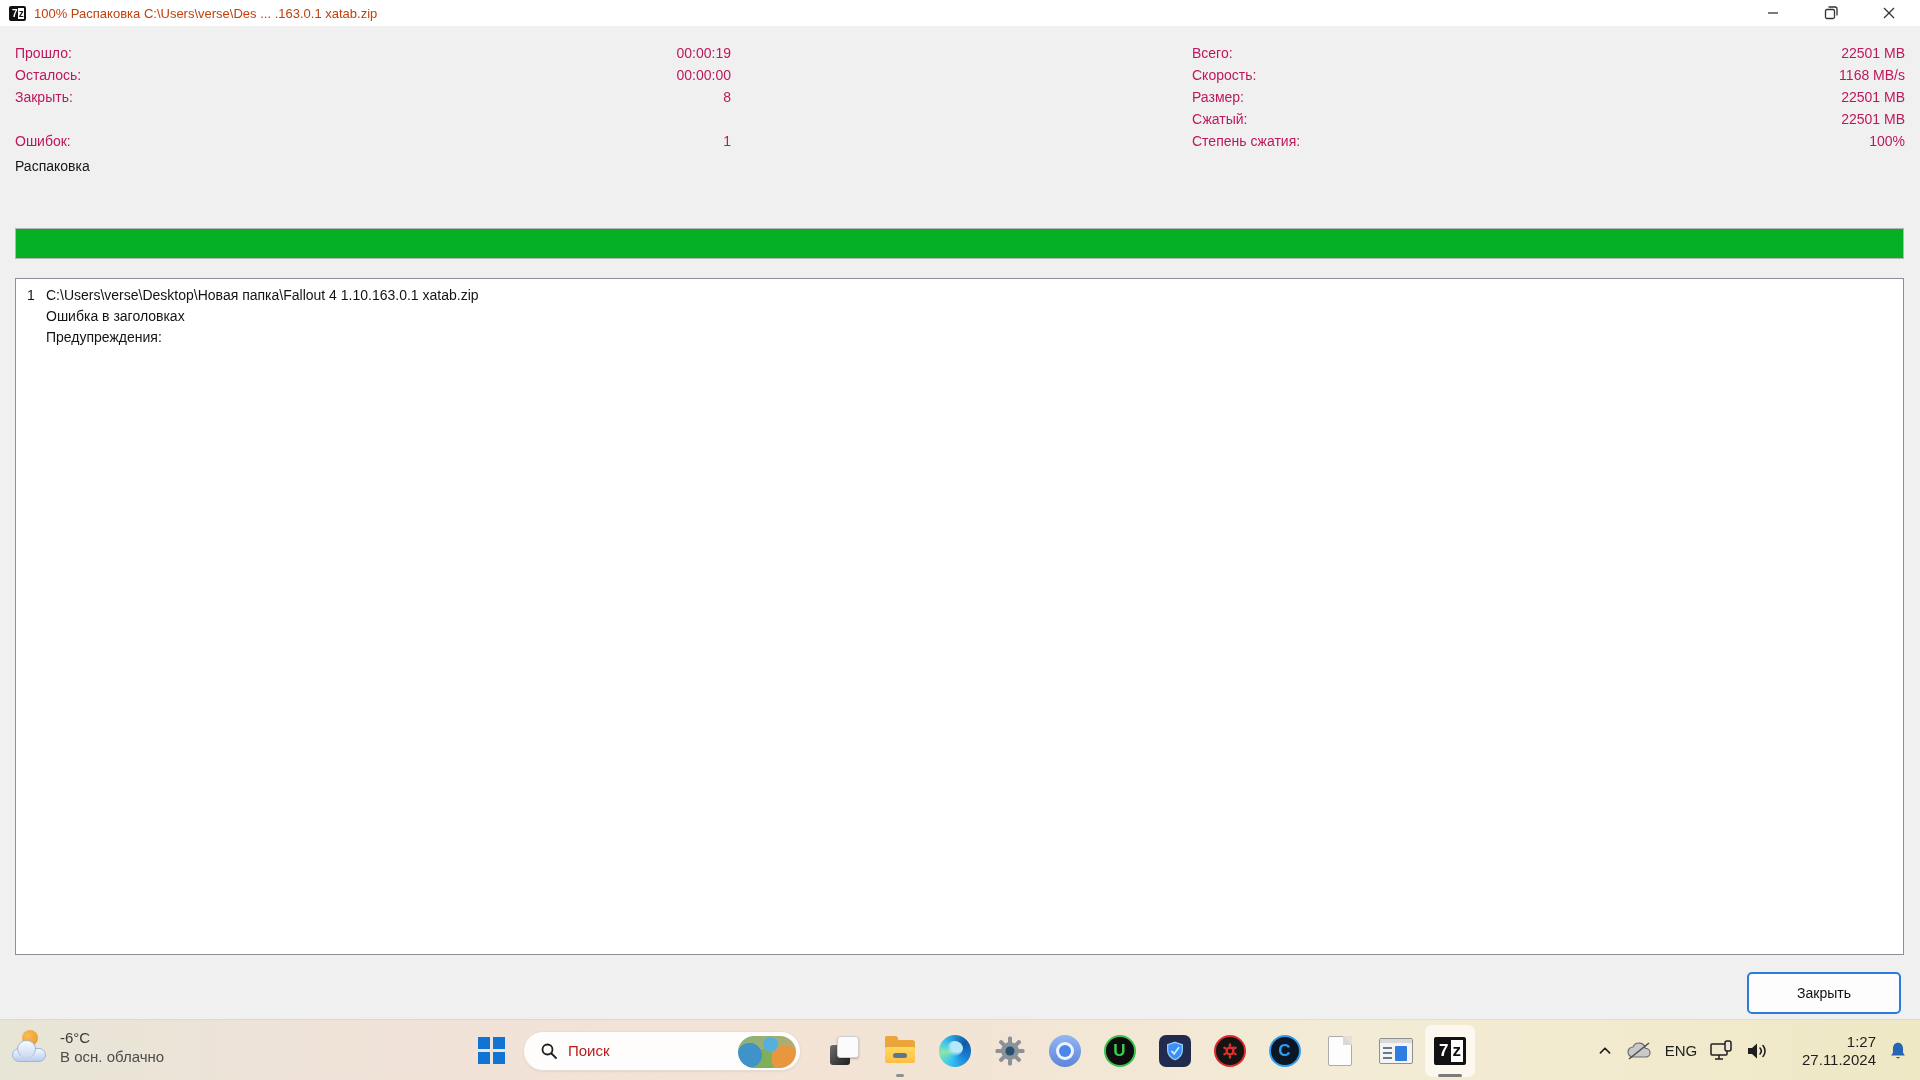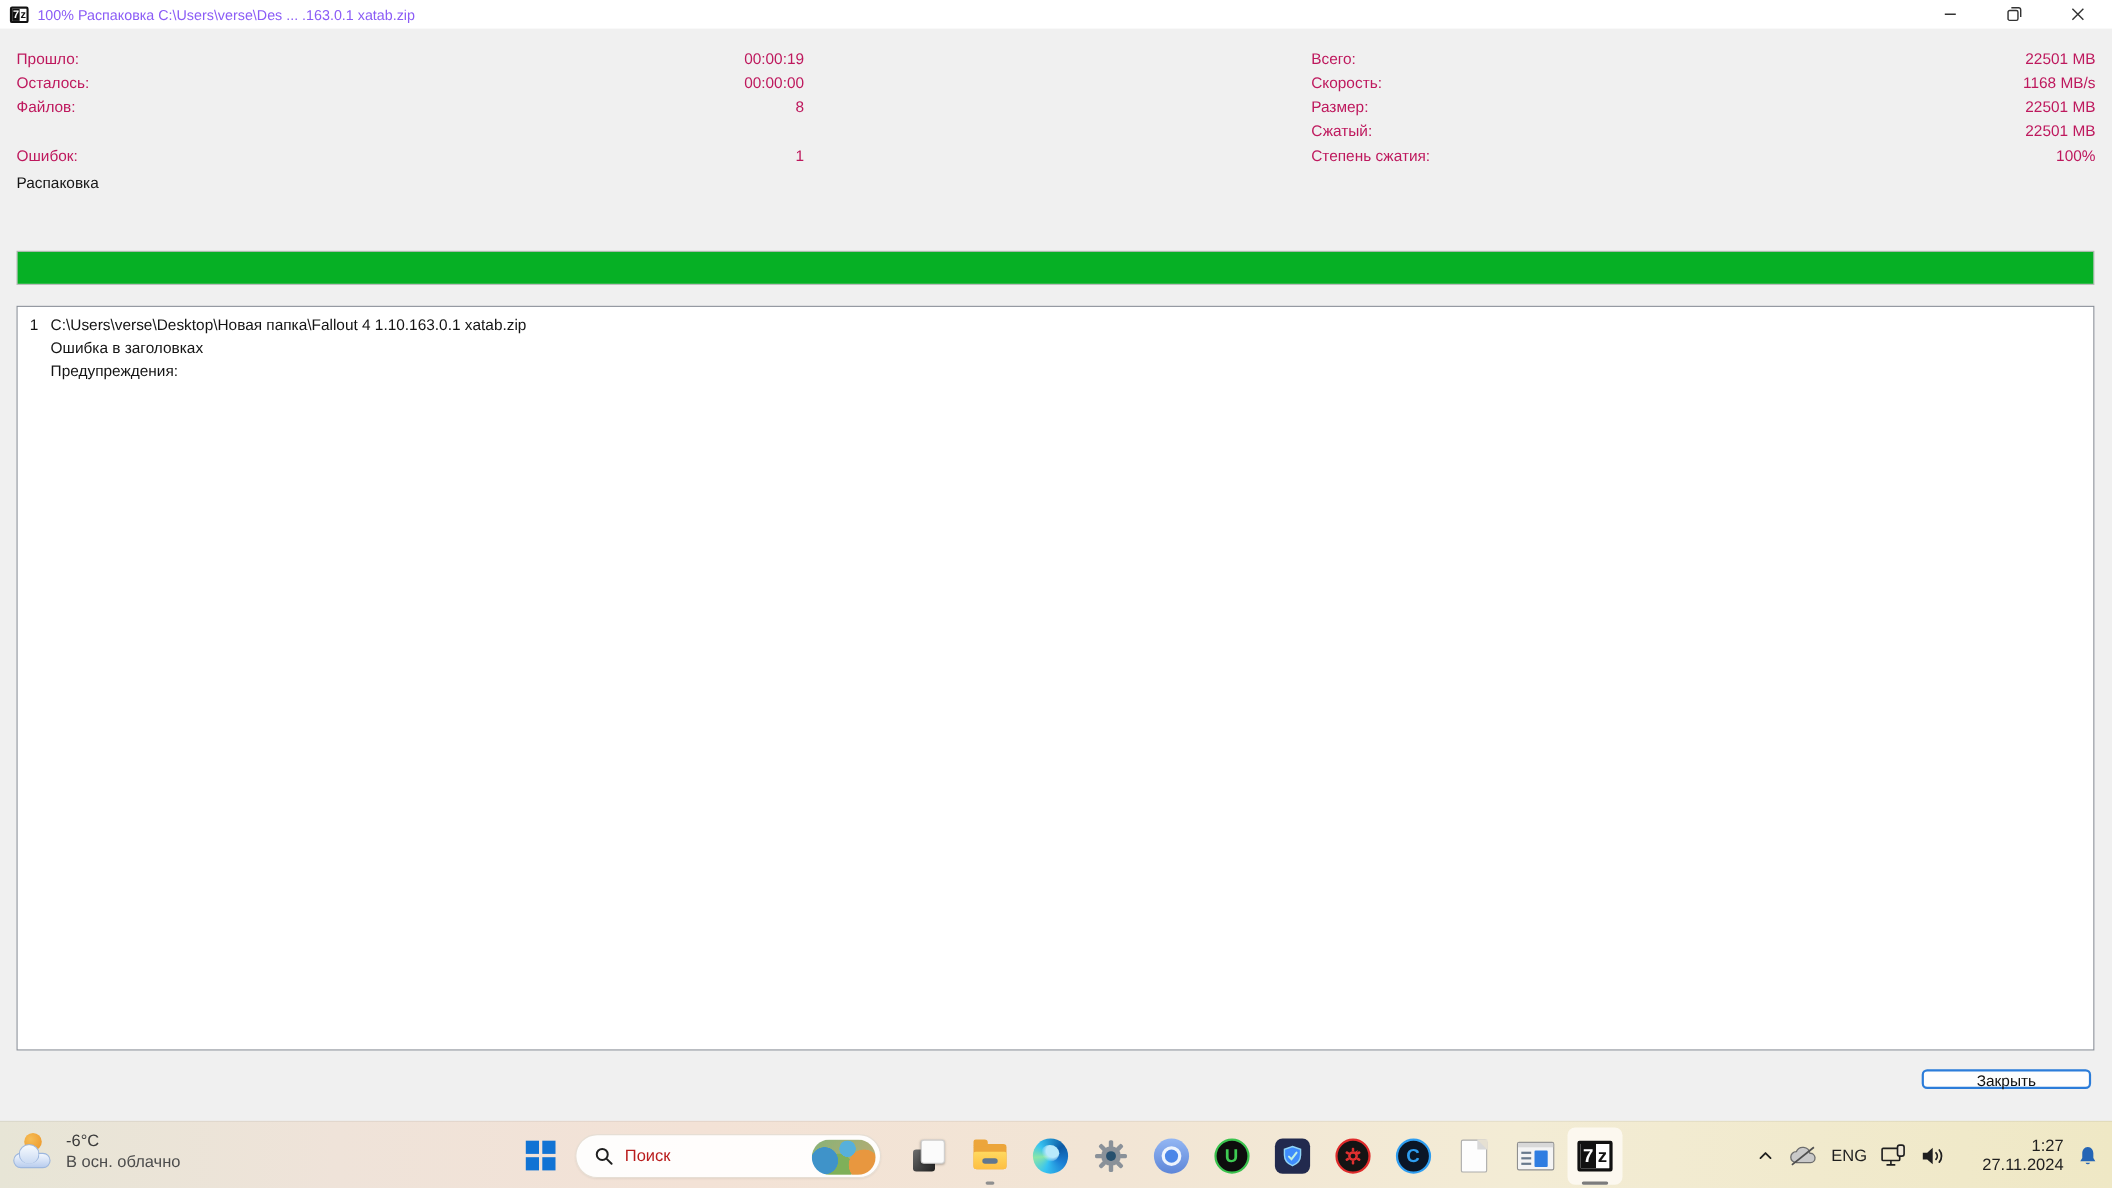--- a/index.html
+++ b/index.html
@@ -4,21 +4,21 @@
 <style>
   * { margin:0; padding:0; box-sizing:border-box; }
   html,body { width:1920px; height:1080px; overflow:hidden; background:#d8d8d8;
               font-family:"Liberation Sans", sans-serif; }
 
   
   .win { position:absolute; left:0; top:0; width:1920px; height:1019px; background:#f0f0f0; }
 
   .titlebar { position:absolute; left:0; top:0; width:100%; height:26px; background:#ffffff;
               display:flex; align-items:center; padding-left:9px; }
-  .title-text { font-size:13px; color:#8b5cf6; margin-left:8px; white-space:nowrap; }
+  .title-text { font-size:13px; color:#c2410c; margin-left:8px; white-space:nowrap; }
 
   .sz-icon { display:flex; border:2px solid #111; background:#fff; border-radius:2px; overflow:hidden; }
   .sz-icon .s7 { background:#111; color:#fff; font-weight:bold; display:flex; align-items:center; justify-content:center; }
   .sz-icon .sz { background:#fff; color:#111; font-weight:bold; display:flex; align-items:center; justify-content:center; }
   .sz-small { width:17px; height:15px; }
   .sz-small .s7 { width:9px; font-size:10px; }
   .sz-small .sz { width:7px; font-size:10px; }
   .sz-big { width:32px; height:28px; border-width:3px; }
   .sz-big .s7 { width:15px; font-size:17px; }
   .sz-big .sz { width:12px; font-size:17px; }
@@ -39,21 +39,21 @@
   .progress-fill { height:100%; width:100%; background:#06b025; }
 
   
   .listbox { position:absolute; left:15px; top:278px; width:1889px; height:677px;
              background:#ffffff; border:1px solid #8a8f98; font-size:14px; color:#141414;
              padding:6px 0 0 0; }
   .lrow { display:flex; line-height:21px; }
   .lrow .idx { width:30px; padding-left:11px; }
   .lrow .txt { flex:1; }
 
-  .close-btn { position:absolute; left:1747px; top:972px; width:154px; height:18px;
+  .close-btn { position:absolute; left:1747px; top:972px; width:154px; height:42px;
                background:#fdfdfd; border:2px solid #2b7cd9; border-radius:5px;
                font-size:14px; color:#111; font-family:"Liberation Sans",sans-serif; }
 
   
   .taskbar { position:absolute; left:0; bottom:0; width:1920px; height:61px;
              background:linear-gradient(90deg,#e7e5d6 0%,#efe3d9 16%,#f3e2d6 33%,#f2e5d5 52%,#f3ecd5 72%,#efe8c5 100%);
              border-top:1px solid rgba(0,0,0,0.05); }
 
   .weather { position:absolute; left:10px; top:8px; display:flex; align-items:center; gap:10px; }
   .weather-icon { position:relative; width:40px; height:38px; }
@@ -183,21 +183,21 @@
   <div class="stats-col stats-left">
     <div class="srow">
       <span>Прошло:</span>
       <span>00:00:19</span>
     </div>
     <div class="srow">
       <span>Осталось:</span>
       <span>00:00:00</span>
     </div>
     <div class="srow">
-      <span>Файлов:</span>
+      <span>Закрыть:</span>
       <span>8</span>
     </div>
     <div class="srow">
       <span></span>
       <span></span>
     </div>
     <div class="srow">
       <span>Ошибок:</span>
       <span>1</span>
     </div>

